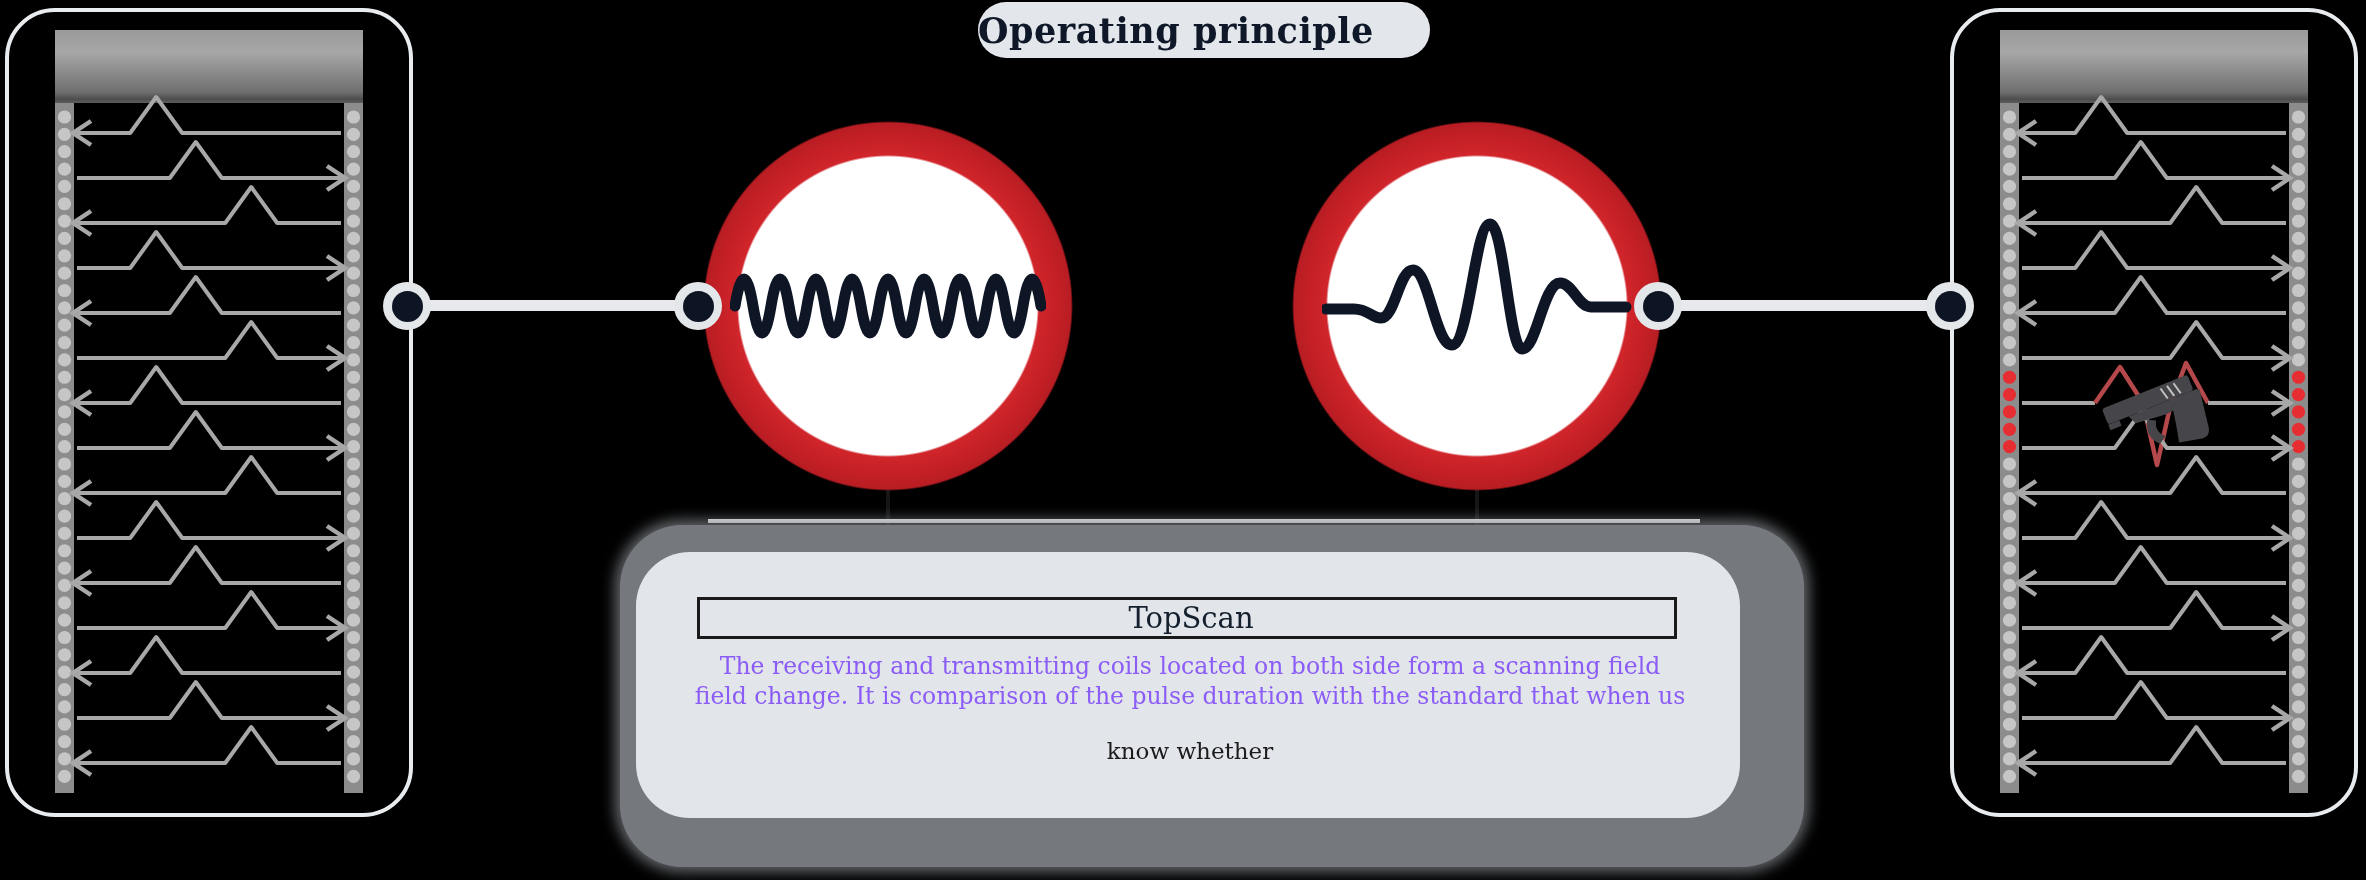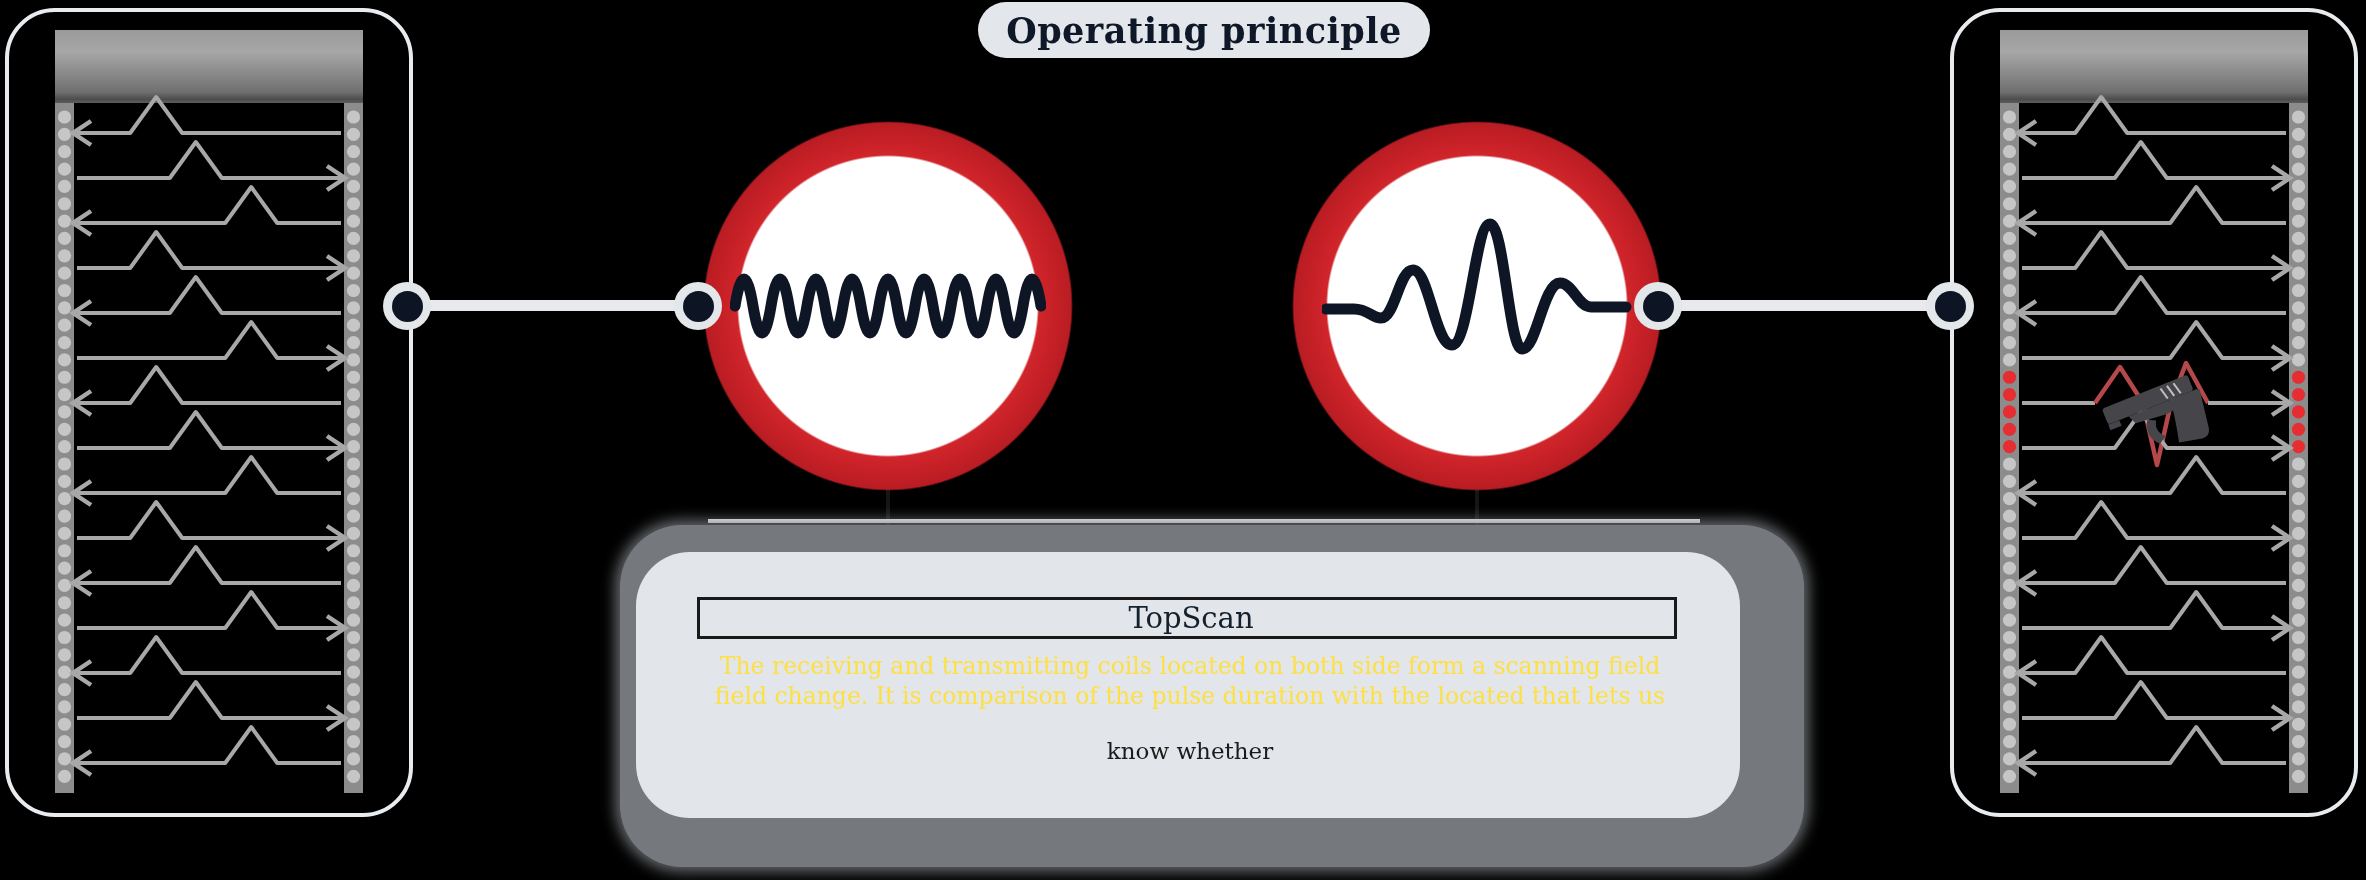--- a/index.html
+++ b/index.html
@@ -5,21 +5,21 @@
   html,body{margin:0;padding:0;background:#000;}
   #stage{
     position:relative;width:2366px;height:880px;background:#000;overflow:hidden;
     font-family:"DejaVu Serif", serif;
   }
   .abs{position:absolute;}
 
   
   .title-pill{
     left:978px;top:2px;width:452px;height:56px;border-radius:29px;
-    background:#e3e6ea;display:flex;align-items:center;justify-content:center;
+    background:#e3e6ea;display:flex;align-items:center;justify-content:flex-start;
   }
   .title-pill span{
     font-size:35px;font-weight:bold;color:#0f1828;letter-spacing:.5px;
   }
 
   
   .gate-card{
     width:408px;height:809px;border:4px solid #e9ecef;border-radius:50px;
     box-sizing:border-box;background:transparent;
   }
@@ -55,21 +55,21 @@
     left:636px;top:552px;width:1104px;height:266px;border-radius:54px;
     background:#e2e5e9;
   }
   .topscan-rect{
     left:697px;top:597px;width:980px;height:42px;border:3px solid #1a1a1a;
     box-sizing:border-box;display:flex;align-items:center;justify-content:center;padding-left:8px;
   }
   .topscan-rect span{font-size:29px;color:#15202e;}
   .body-text{
     left:660px;top:651px;width:1060px;text-align:center;
-    font-size:23.5px;line-height:30px;color:#fde047;
+    font-size:23.5px;line-height:30px;color:#8b5cf6;
   }
   .body-text span{display:block;white-space:nowrap;}
   .footer-line{
     left:660px;top:738px;width:1060px;display:flex;justify-content:center;
     align-items:flex-start;gap:24px;white-space:nowrap;
   }
   .footer-small{font-size:23px;color:#1b1b1b;}
   .footer-large{font-size:37px;font-weight:500;color:#171d28;font-family:"Liberation Sans",sans-serif;}
 </style>
 </head>
@@ -382,19 +382,19 @@
       <i></i>
     </div>
 
   <div class="abs shadow-box"></div>
   <div class="abs info-box"></div>
   <div class="abs topscan-rect">
     <span>TopScan</span>
   </div>
   <div class="abs body-text">
     <span>The receiving and transmitting coils located on both side form a scanning field</span>
-    <span>field change. It is comparison of the pulse duration with the located that lets us</span>
+    <span>field change. It is comparison of the pulse duration with the standard that when us</span>
   </div>
   <div class="abs footer-line">
     <span class="footer-small">know whether</span>
   </div>
 
 </div>
 
 </body></html>

